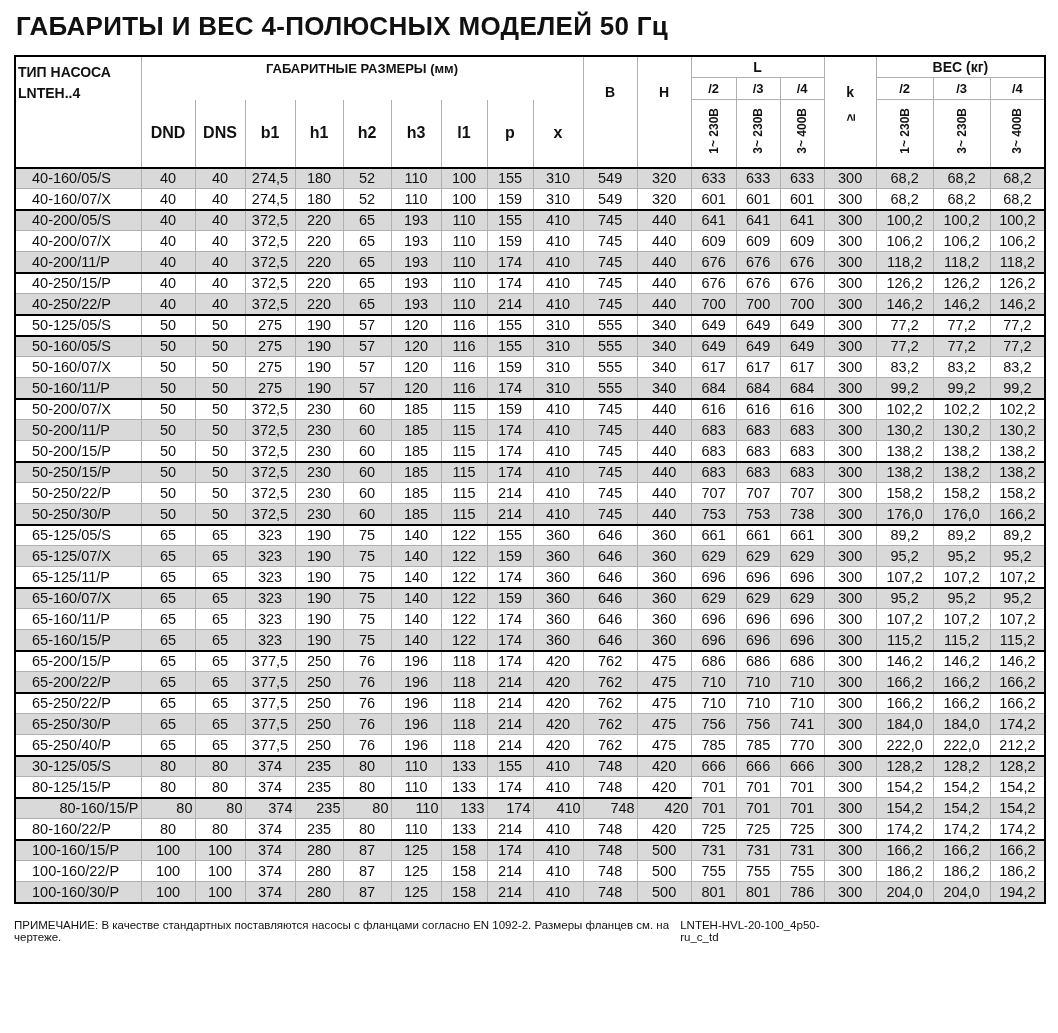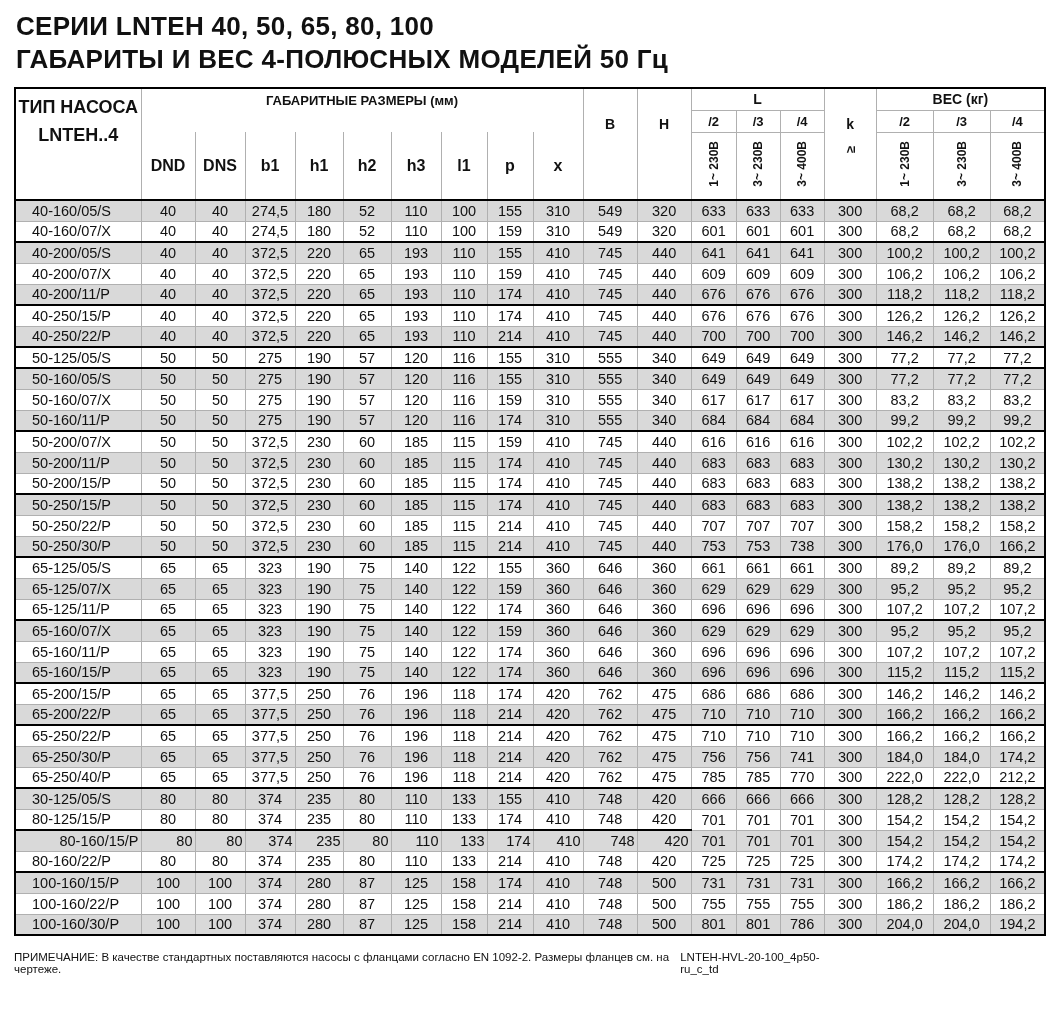--- a/index.html
+++ b/index.html
@@ -34,22 +34,22 @@
     overflow:hidden;
   }
   th{font-weight:bold;background:#ffffff;}
 
   
   tr.h1row th{height:22px;}
   tr.h2row th{height:22px;font-size:13px;text-align:center;border-top:1px solid var(--line-light);}
   tr.h3row th{height:68px;vertical-align:middle;text-align:center;}
 
   th.type-h{
-    vertical-align:top;text-align:center;
-    font-size:18px;line-height:1.55;padding-top:5px;
+    vertical-align:top;text-align:left;
+    font-size:14px;line-height:1.55;padding-top:5px;
   }
   th.dims-h{
     vertical-align:top;text-align:center;
     font-size:13px;padding-top:4px;margin-left:40px;
   }
   th.bh{
     vertical-align:top;text-align:center;
     font-size:14px;padding-top:27px;
   }
   th.grp-h{font-size:14px;text-align:center;vertical-align:middle;}
@@ -83,21 +83,20 @@
   
   .footer{
     width:834px;display:flex;justify-content:space-between;
     margin-top:15px;font-size:11.5px;
   }
 </style>
 </head>
 <body>
 
 <div class="page-title">
-  <div>СЕРИИ LNTEH 40, 50, 65, 80, 100</div>
   <div>ГАБАРИТЫ И ВЕС 4-ПОЛЮСНЫХ МОДЕЛЕЙ 50 Гц</div>
 </div>
 
 <table class="spec">
   <colgroup>
     <col style="width:126px">
       <col style="width:54px">
       <col style="width:50px">
       <col style="width:50px">
     <col style="width:48px">

